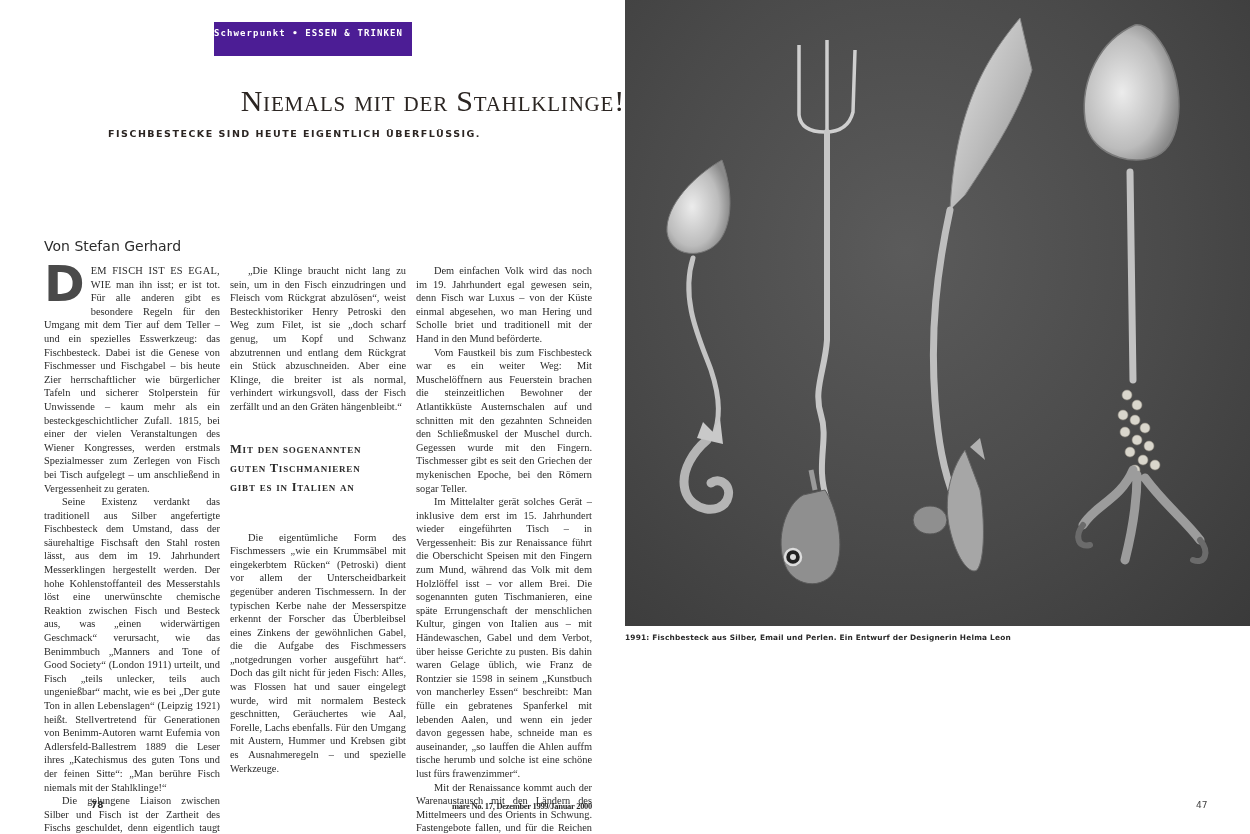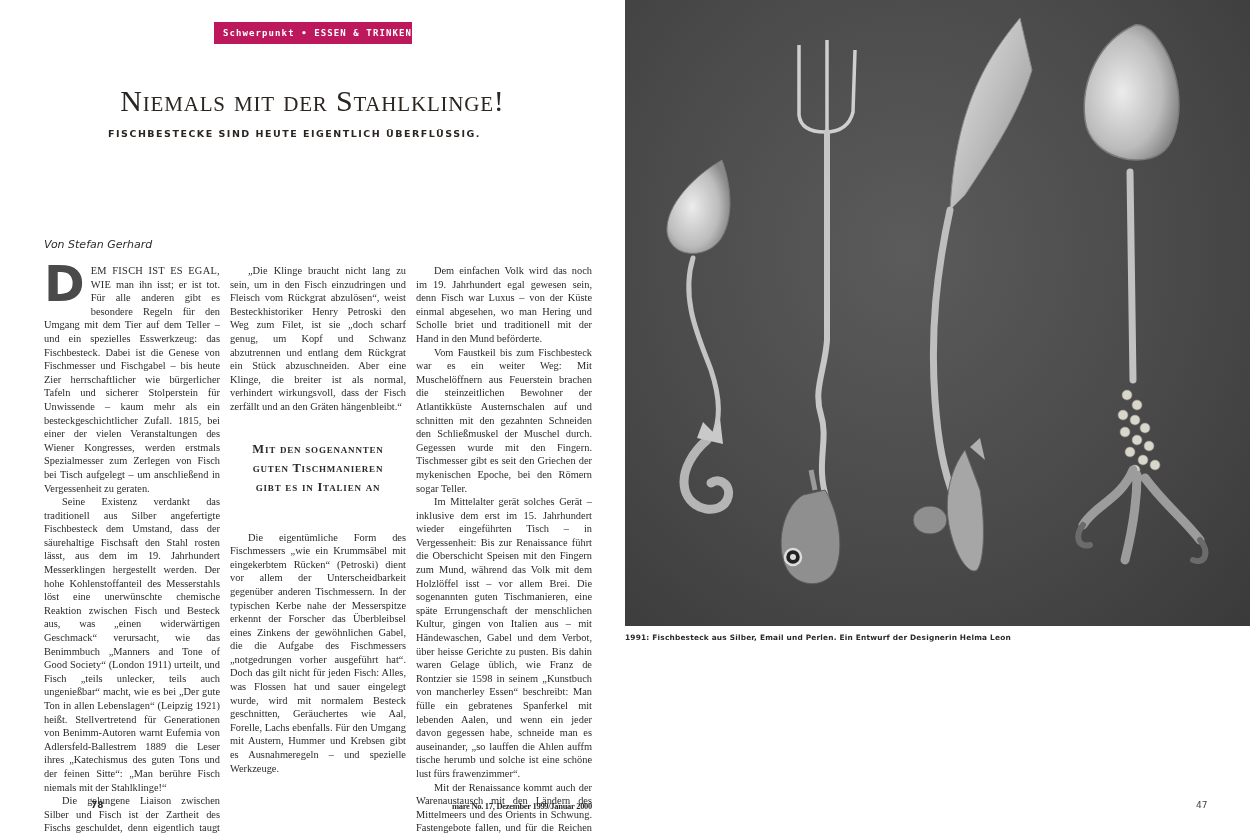--- a/index.html
+++ b/index.html
@@ -1,46 +1,46 @@
 <!DOCTYPE html>
 <html><head>
 <meta charset="utf-8">
 <style>
   html, body { margin: 0; padding: 0; background: #fff; }
   body { width: 1250px; height: 834px; position: relative; overflow: hidden;
          font-family: "DejaVu Serif", "Liberation Serif", serif; color: #2a2a2a; }
 
-  .badge { position: absolute; left: 214px; top: 22px; width: 198px; height: 22px;
-           background: #be185d; color: #fff; font-family: "DejaVu Sans Mono", monospace;
+  .badge { position: absolute; left: 214px; top: 22px; width: 198px; height: 34px;
+           background: #4c1d95; color: #fff; font-family: "DejaVu Sans Mono", monospace;
            font-size: 9px; font-weight: bold; letter-spacing: 1.1px; line-height: 22px;
-           text-align: right; }
+           text-align: left; }
 
-  .title { position: absolute; left: 0; width: 625px; top: 84px; text-align: center;
+  .title { position: absolute; left: 0; width: 625px; top: 84px; text-align: right;
            font-family: "Liberation Serif", serif; font-size: 30px; font-variant: small-caps;
            color: #2b2522; letter-spacing: 0.8px; white-space: nowrap; }
   .deck { position: absolute; left: 0; width: 589px; top: 126px; text-align: center;
           font-family: "DejaVu Sans", sans-serif; font-size: 9.5px; font-weight: bold;
           letter-spacing: 1.5px; line-height: 15px; color: #2b2522; }
 
   .byline { position: absolute; left: 44px; top: 238px; font-family: "DejaVu Sans", sans-serif;
-            font-style: italic; font-size: 11px; color: #2b2b2b; }
+            font-size: 14px; color: #2b2b2b; }
 
   .col { position: absolute; top: 264px; width: 176px; font-family: "Liberation Serif", serif;
          font-size: 10.4px; line-height: 13.6px; text-align: justify; color: #2a2a2a; }
   .col p { margin: 0; text-indent: 18px; }
   .col p.noindent { text-indent: 0; }
   .col1 { left: 44px; }
   .col2 { left: 230px; }
   .col3 { left: 416px; }
 
   .dropcap { float: left; font-family: "DejaVu Sans", sans-serif; font-size: 49px;
              line-height: 40px; font-weight: bold; color: #4a4a4a; margin: 1px 6px 0 0; }
   .caps { text-transform: uppercase; letter-spacing: 0.3px; }
 
-  .subhead { margin: 26px 0 34px 0; text-align: center; font-family: "Liberation Serif", serif;
+  .subhead { margin: 26px 0 34px 0; font-family: "Liberation Serif", serif;
              font-variant: small-caps; font-weight: bold; font-size: 12.5px;
              line-height: 19px; letter-spacing: 0.8px; color: #2a2a2a; text-indent: 0; }
 
   .folio-left { position: absolute; left: 44px; top: 800px; font-family: "DejaVu Sans", sans-serif;
                 font-size: 9px; font-weight: bold; color: #2a2a2a; margin-left: 47px; }
   .folio-mid { position: absolute; left: 420px; width: 172px; text-align: right; top: 801px;
                font-family: "Liberation Serif", serif; font-size: 8.5px; color: #2a2a2a;
                letter-spacing: -0.3px; font-weight: bold; }
   .folio-right { position: absolute; left: 1196px; top: 800px; font-family: "DejaVu Sans", sans-serif;
                  font-size: 9px; color: #444; }

